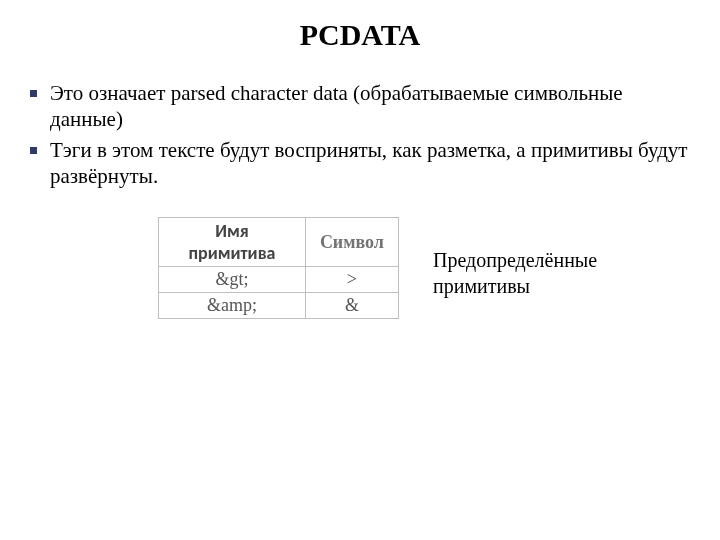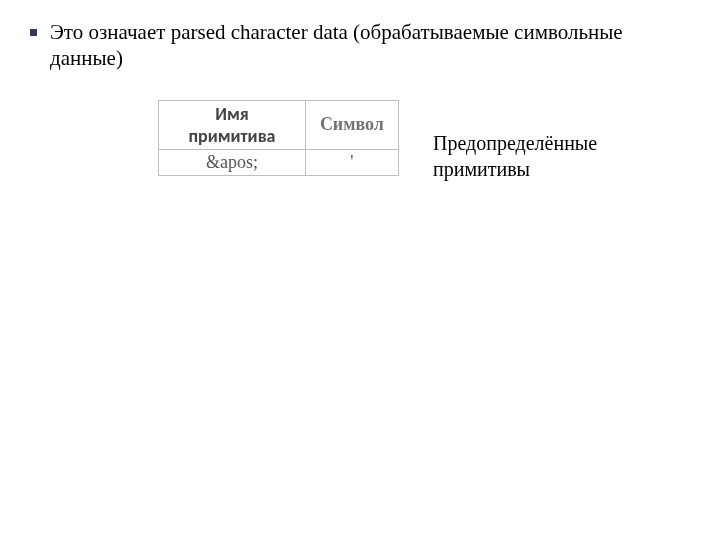--- a/index.html
+++ b/index.html
@@ -73,34 +73,40 @@
     font-size: 20px;
     line-height: 1.3;
     padding-top: 30px;
     margin-left: 10px;
   }
 </style>
 </head>
 <body>
 
 <div class="slide">
+  <div class="title">PCDATA</div>
 
   <ul class="bullets">
     <li>Это означает parsed character data (обрабатываемые символьные данные)</li>
+    <li>Тэги в этом тексте будут восприняты, как разметка, а примитивы будут развёрнуты.</li>
   </ul>
 
   <div class="lower">
     <table class="prim">
       <tbody>
           <tr>
         <th>Имя примитива</th>
         <th>Символ</th>
       </tr>
       <tr>
-        <td>&amp;apos;</td>
-        <td>'</td>
+        <td>&amp;gt;</td>
+        <td>&gt;</td>
+      </tr>
+      <tr>
+        <td>&amp;amp;</td>
+        <td>&amp;</td>
       </tr>
     </tbody>
       </table>
 
     <div class="caption">Предопределённые примитивы</div>
   </div>
 </div>
 
 </body></html>

